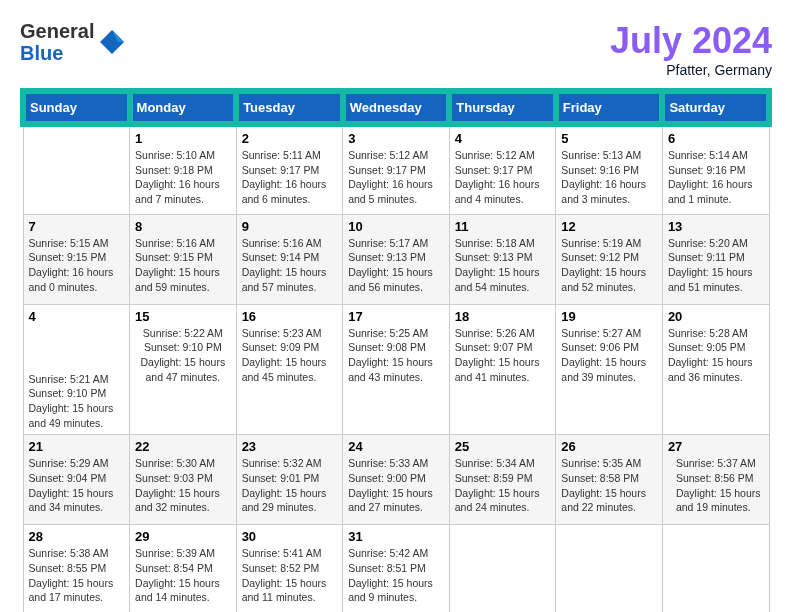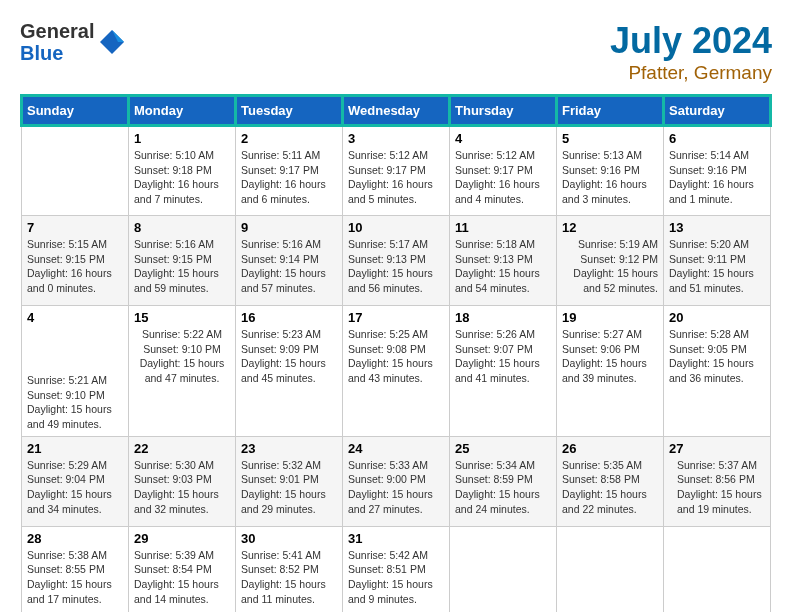--- a/index.html
+++ b/index.html
@@ -39,39 +39,39 @@
       width: 28px;
       height: 28px;
       margin-left: 4px;
     }
     .title-block {
       text-align: right;
     }
     .month-year {
       font-size: 36px;
       font-weight: bold;
-      color: #0369a1;
+      color: #8b5cf6;
     }
     .location {
-      font-size: 19px;
-      color: #a16207;
+      font-size: 14px;
+      color: #0f172a;
     }
     table {
       width: 100%;
       border-collapse: collapse;
       font-size: 11px;
     }
     thead tr th {
       background-color: #1565c0;
       color: #fff;
       padding: 6px 4px;
       text-align: left;
       font-size: 13px;
       font-weight: bold;
-      border: 3px solid #14b8a6;
+      border: 6px solid #14b8a6;
     }
     tbody tr td {
       border: 1px solid #ccc;
       vertical-align: top;
       padding: 4px 5px;
       width: calc(100% / 7);
       min-height: 80px;
       height: 90px;
     }
     tbody tr:nth-child(even) td {
@@ -201,21 +201,21 @@
         </td>
         <td>
           <span class="day-number">11</span>
           <div class="day-info" style="white-space: pre-line;">Sunrise: 5:18 AM
 Sunset: 9:13 PM
 Daylight: 15 hours
 and 54 minutes.</div>
         </td>
         <td>
           <span class="day-number">12</span>
-          <div class="day-info" style="white-space: pre-line; text-align: right;">Sunrise: 5:19 AM
+          <div class="day-info" style="white-space: pre-line;">Sunrise: 5:19 AM
 Sunset: 9:12 PM
 Daylight: 15 hours
 and 52 minutes.</div>
         </td>
         <td>
           <span class="day-number">13</span>
           <div class="day-info" style="white-space: pre-line;">Sunrise: 5:20 AM
 Sunset: 9:11 PM
 Daylight: 15 hours
 and 51 minutes.</div>

